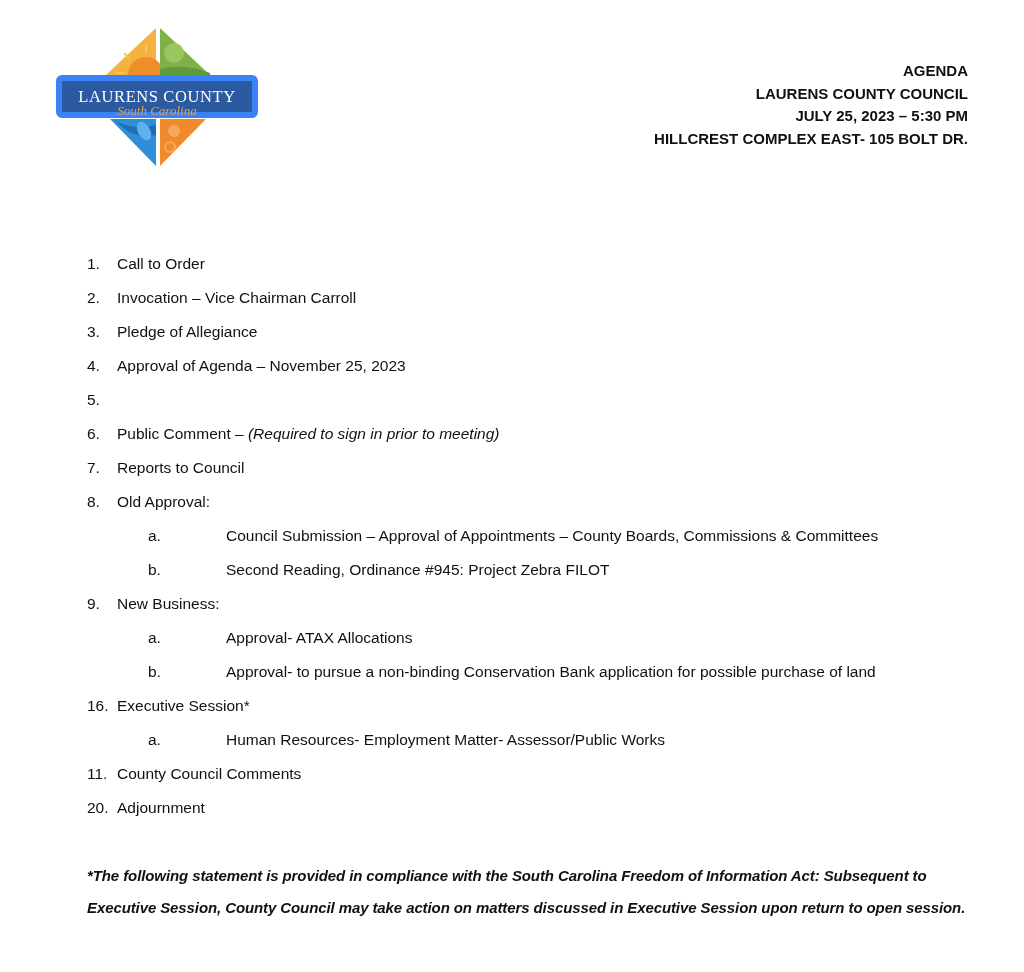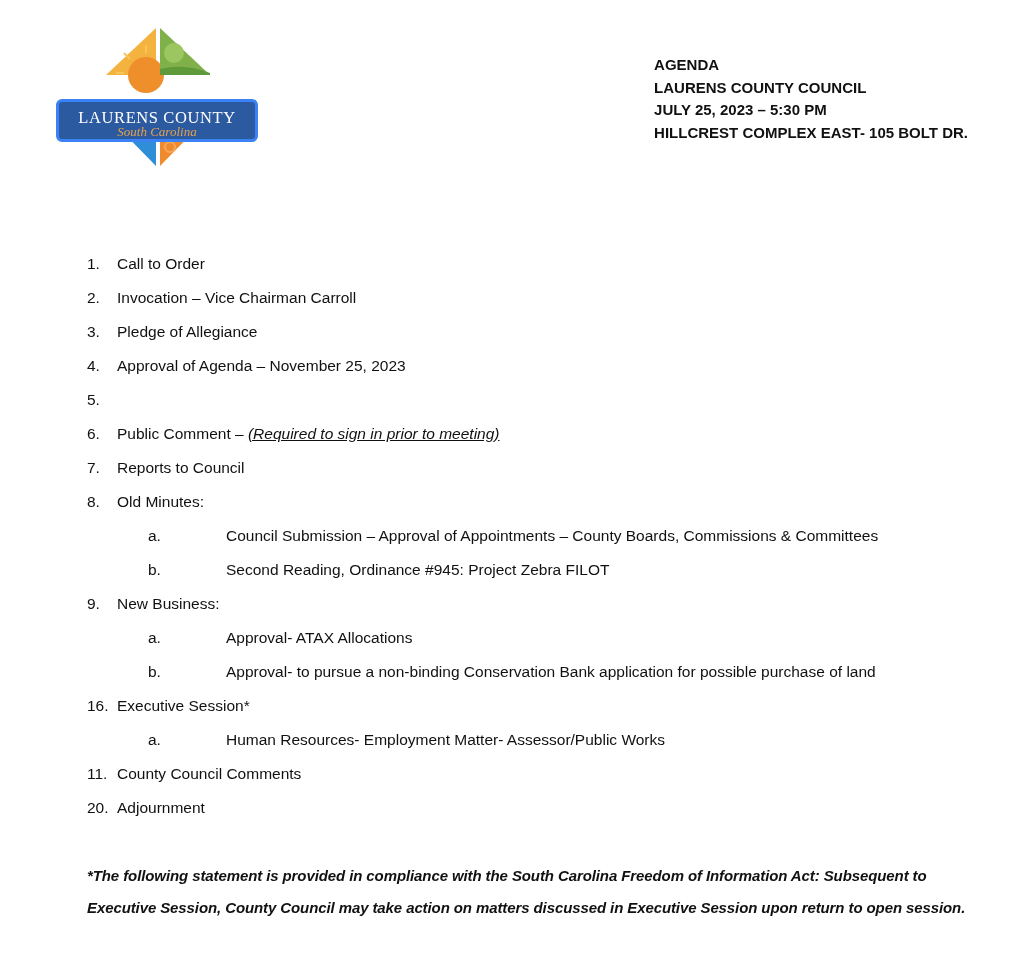--- a/index.html
+++ b/index.html
@@ -24,24 +24,23 @@
     }
     .logo svg { display: block; }
     .logo-banner {
       position: absolute;
       left: 0px;
       top: 48px;
       width: 202px;
       height: 43px;
       background: #2b5aa0;
       border-radius: 6px;
-      border: 3px solid #3b82f6;
+      border: 6px solid #3b82f6;
       box-sizing: border-box;
       text-align: center;
-      margin-top: 24px;
     }
     .logo-title {
       display: block;
       color: #ffffff;
       font-family: "Liberation Serif", "DejaVu Serif", serif;
       font-size: 16.5px;
       letter-spacing: 0.6px;
       line-height: 17px;
       margin-top: 7px;
     }
@@ -50,21 +49,22 @@
       color: #e7a24a;
       font-family: "Liberation Serif", "DejaVu Serif", serif;
       font-style: italic;
       font-size: 13px;
       line-height: 10px;
       margin-top: 1px;
     }
     .header {
       position: absolute;
       right: 56px;
-      top: 54px;
+      top: 60px;
+      text-align: right;
       font-weight: bold;
       font-size: 15px;
       line-height: 22.5px;
       color: #111;
     }
     .header div { white-space: nowrap; }
 
     .agenda {
       position: absolute;
       left: 0;
@@ -89,21 +89,20 @@
     }
     .row.sub .num {
       left: 148px;
     }
     .row.sub .txt {
       left: 178px;
       margin-left: 48px;
     }
     .note {
       font-style: italic;
-      text-decoration: underline;
     }
     .footnote {
       position: absolute;
       left: 87px;
       top: 860px;
       width: 880px;
       font-weight: bold;
       font-style: italic;
       font-size: 15px;
       line-height: 32px;
@@ -174,21 +173,21 @@
   <div class="row">
     <span class="num">6.</span>
     <span class="txt"><span>Public Comment – </span><span class="note">(Required to sign in prior to meeting)</span></span>
   </div>
   <div class="row">
     <span class="num">7.</span>
     <span class="txt">Reports to Council</span>
   </div>
   <div class="row">
     <span class="num">8.</span>
-    <span class="txt">Old Minutes:</span>
+    <span class="txt">Old Approval:</span>
   </div>
   <div class="row sub">
     <span class="num">a.</span>
     <span class="txt">Council Submission – Approval of Appointments – County Boards, Commissions &amp; Committees</span>
   </div>
   <div class="row sub">
     <span class="num">b.</span>
     <span class="txt">Second Reading, Ordinance #945: Project Zebra FILOT</span>
   </div>
   <div class="row">

